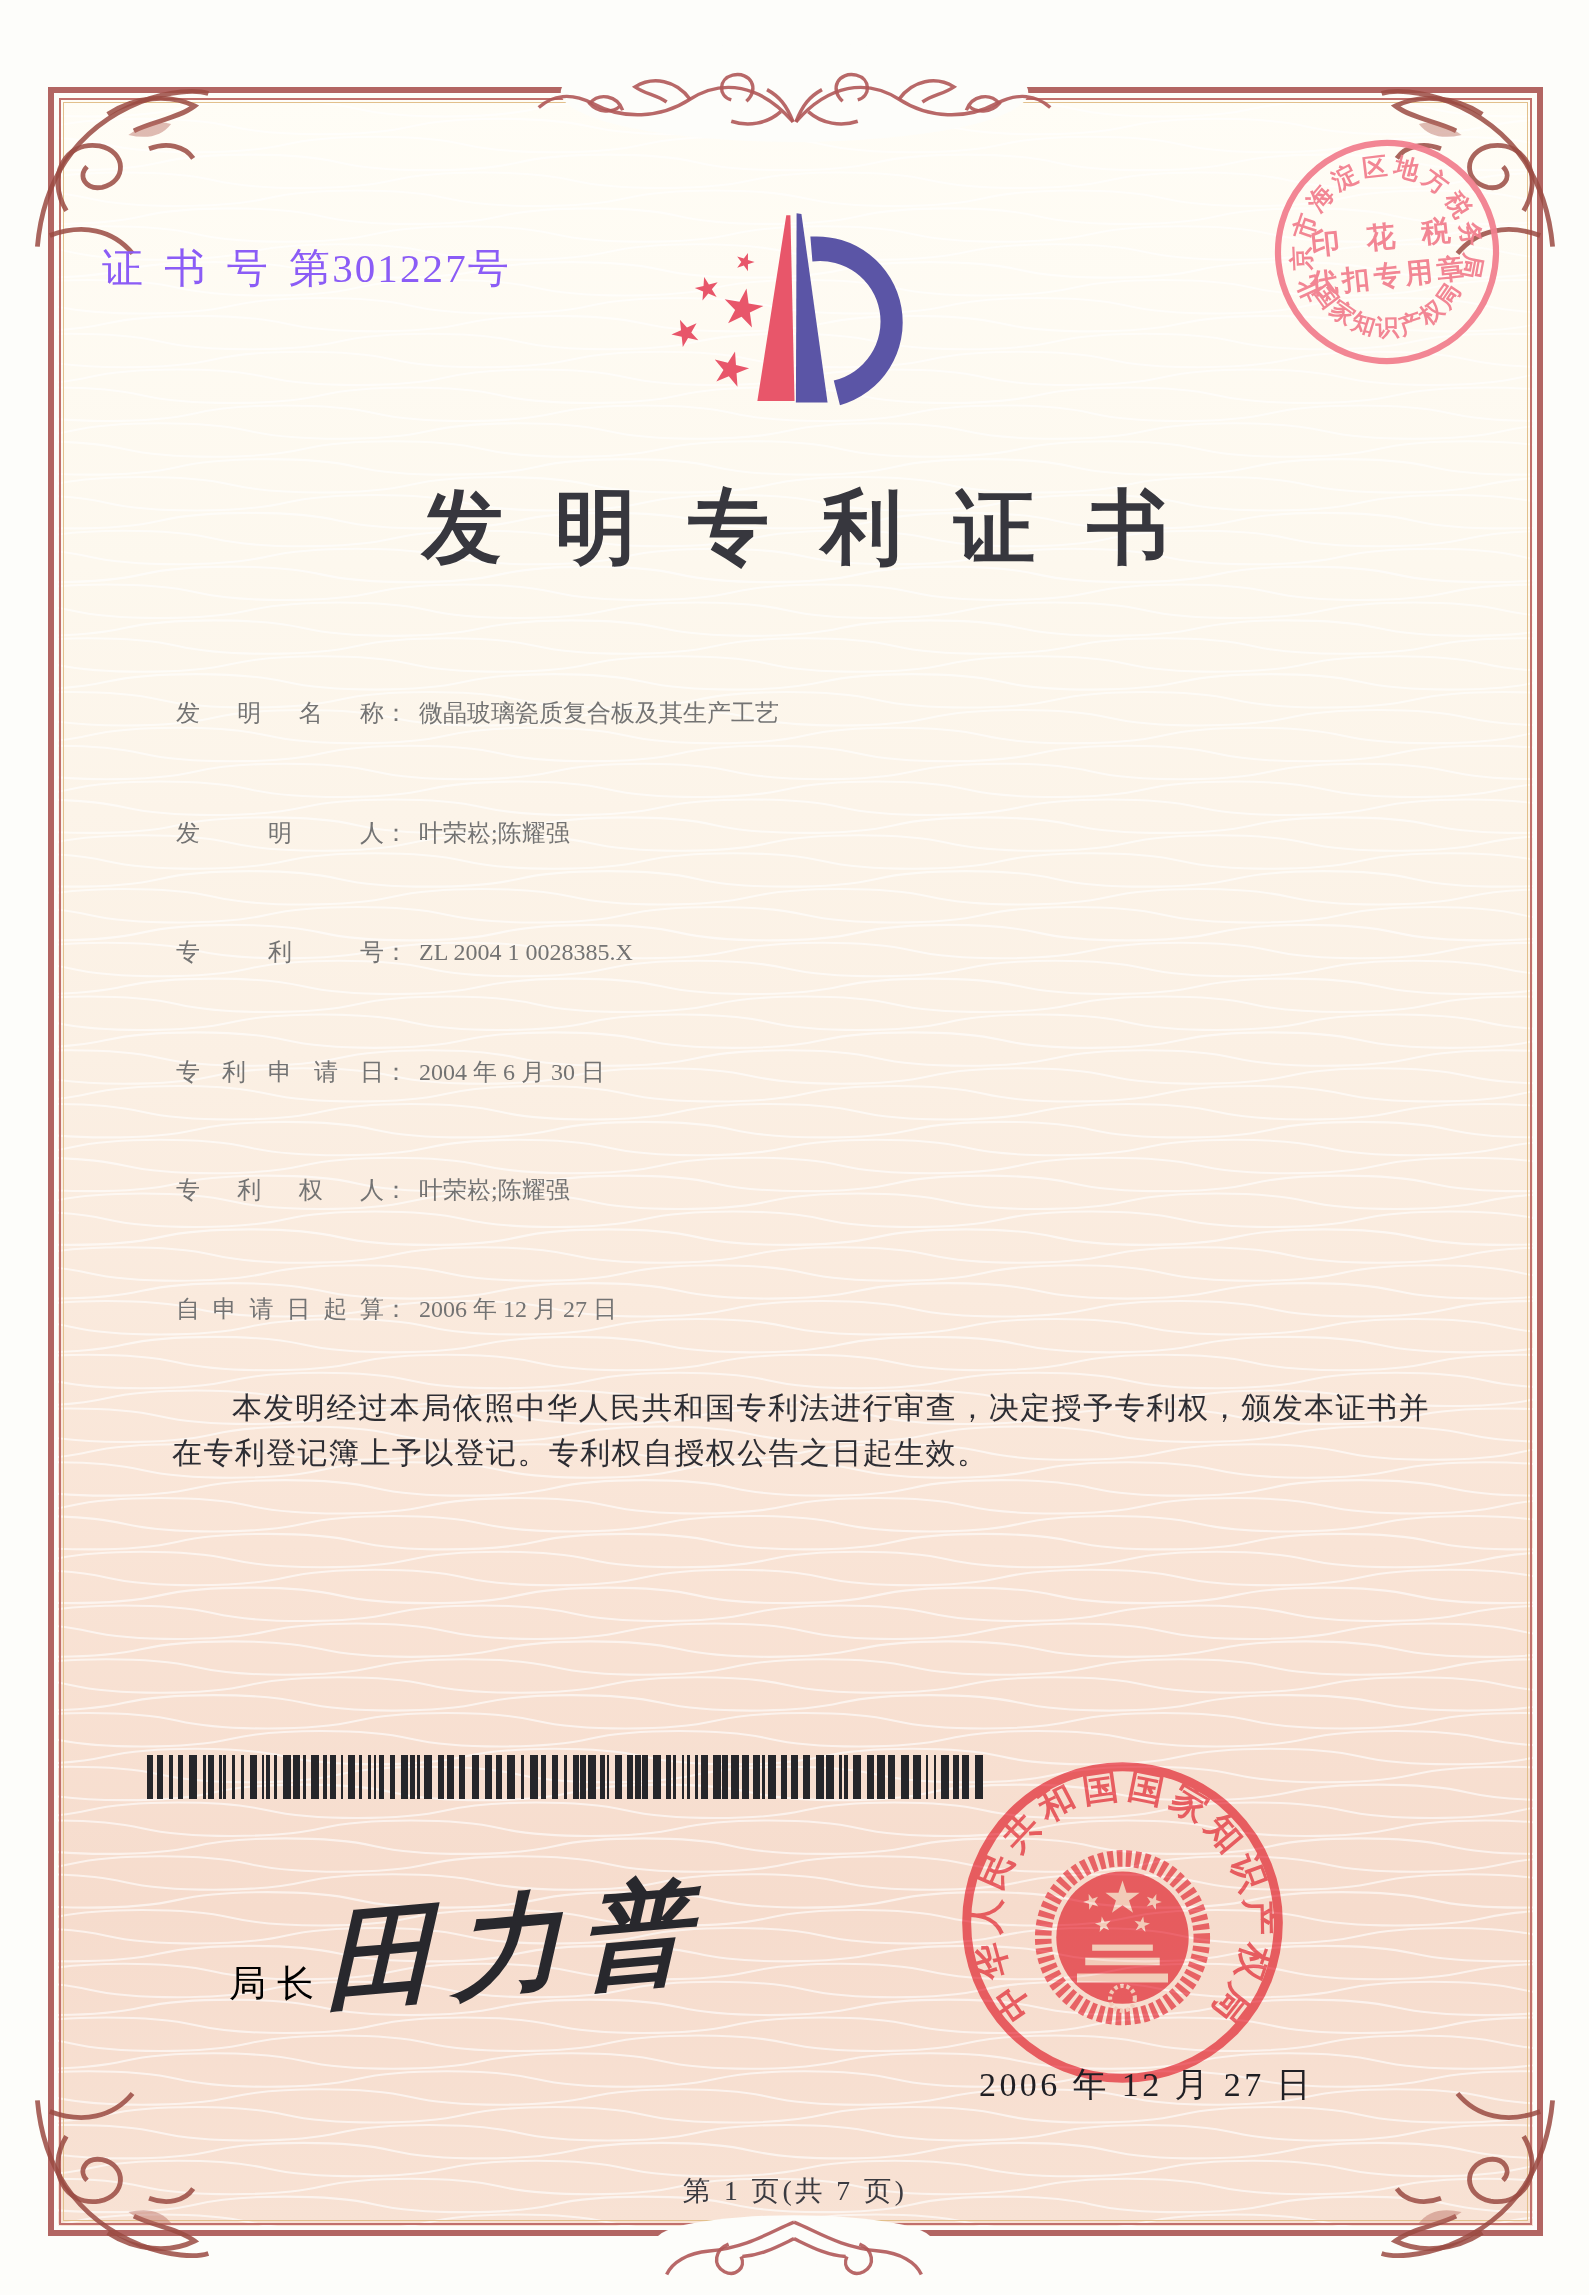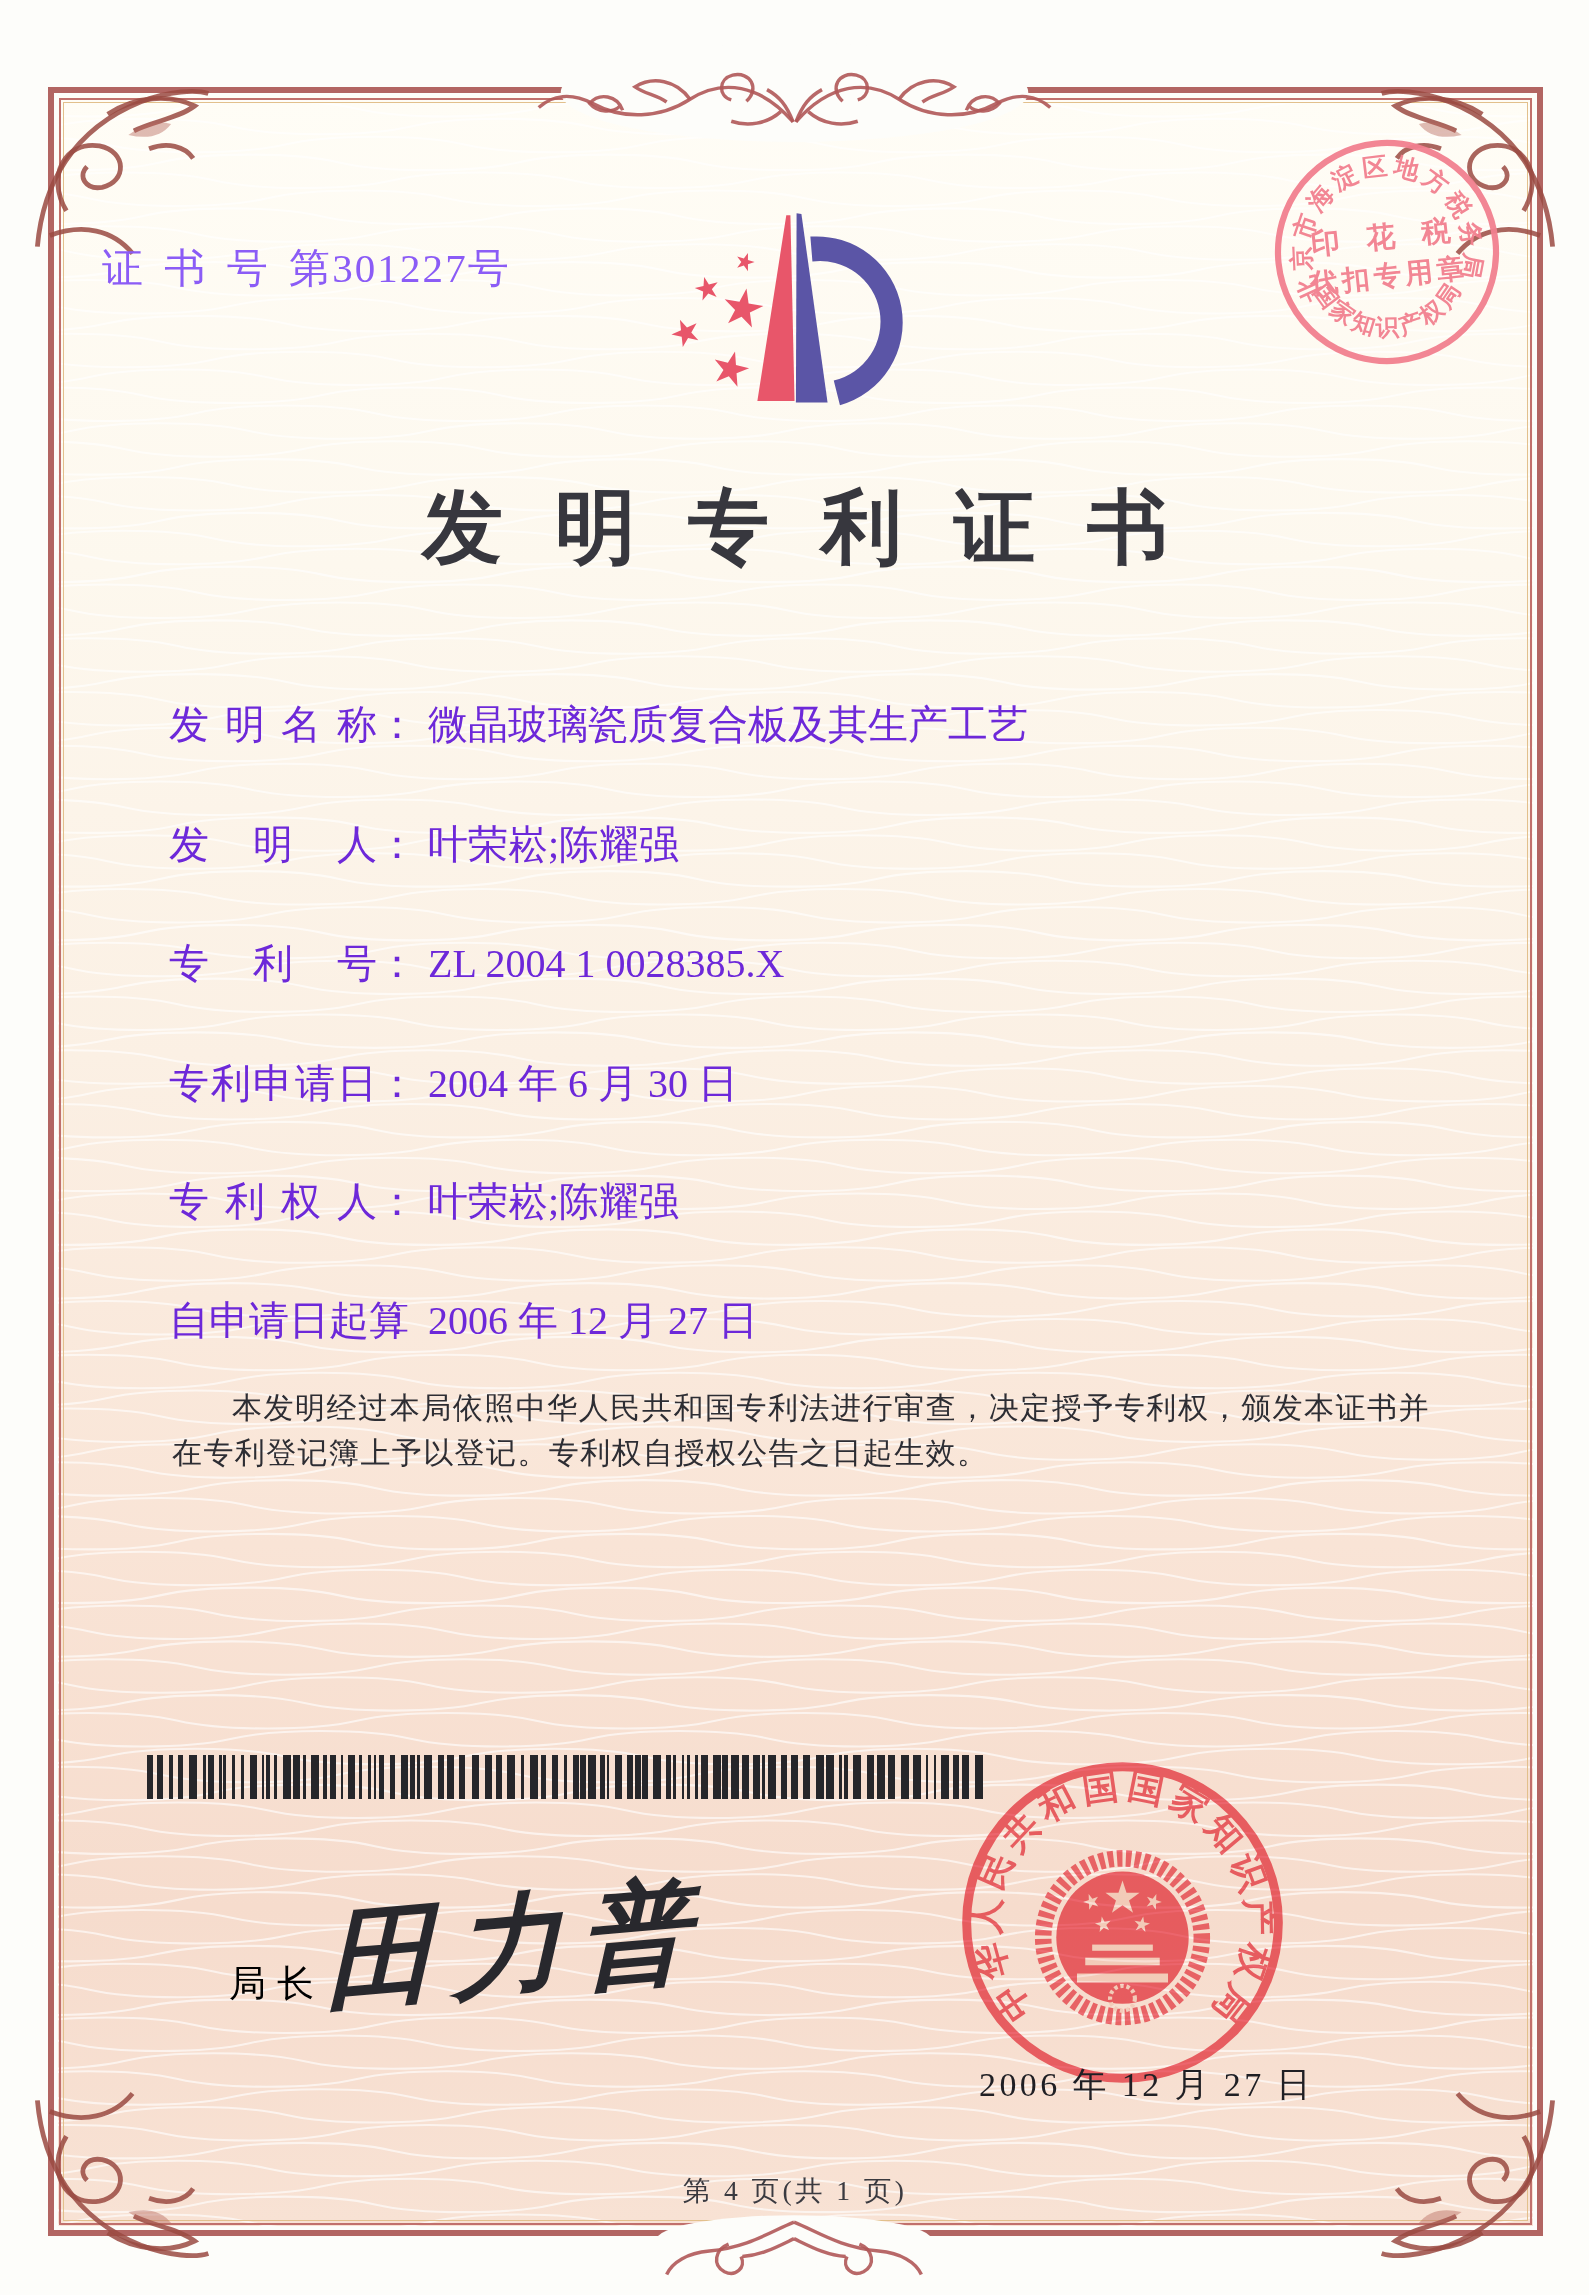--- a/index.html
+++ b/index.html
@@ -20,21 +20,21 @@
   .corner .leaf{fill:#b86a60;opacity:.45;stroke:none;}
   .corner.tl{left:25px;top:66px;}
   .corner.tr{left:1372px;top:66px;transform:scaleX(-1);}
   .corner.bl{left:25px;top:2088px;transform:scaleY(-1);}
   .corner.br{left:1372px;top:2088px;transform:scale(-1,-1);}
   .mid-orn path{stroke:#b05858;stroke-width:5;fill:none;opacity:.9;}
   
   .cert-no{position:absolute;left:102px;top:241px;font-size:41px;color:#8b5cf6;letter-spacing:2.1px;word-spacing:6.9px;}
   .doc-title{position:absolute;left:0;right:0;top:474px;text-align:center;font-size:81px;font-weight:700;
              letter-spacing:52px;color:#37373e;transform:translateX(26px);}
-  .field{position:absolute;left:169px;font-size:40px;color:#6d28d9;white-space:nowrap;}
+  .field{position:absolute;left:176px;font-size:24px;color:#737373;white-space:nowrap;}
   .field .lbl{display:inline-block;width:208px;text-align:justify;text-align-last:justify;vertical-align:bottom;}
   .field .val{margin-left:11px;}
   .legal{position:absolute;left:164px;top:1377px;width:1274px;font-size:30px;line-height:45px;
          letter-spacing:1.4px;color:#2d2d33;text-align:justify;}
   .legal p{margin:8px;text-indent:2em;}
   .barcode{position:absolute;left:147px;top:1755px;width:844px;height:44px;}
   .barcode i{position:absolute;top:0;bottom:0;background:#26262a;}
   .director{position:absolute;left:229px;top:1959px;font-size:37px;letter-spacing:11px;color:#000000;}
   .signature{position:absolute;left:324px;top:1872px;font-size:110px;font-style:italic;font-weight:600;
              letter-spacing:18px;color:#28282d;transform:rotate(-5deg) skewX(-4deg);}
@@ -406,16 +406,16 @@
       <use href="#star" transform="translate(268,243) rotate(10) scale(12)" fill="#fbe9e2"></use>
       <rect x="196" y="272" width="88" height="9" fill="#fbe9e2"></rect>
       <rect x="186" y="291" width="108" height="11" fill="#fbe9e2"></rect>
       <rect x="174" y="314" width="132" height="13" fill="#fbe9e2"></rect>
       <circle cx="240" cy="350" r="18" fill="none" stroke="#fbe9e2" stroke-width="6" stroke-dasharray="5 4"></circle>
     </g>
   </svg>
 
   <div class="grant-date">2006 年 12 月 27 日</div>
 
-  <div class="footer">第 4 页(共 1 页)</div>
+  <div class="footer">第 1 页(共 7 页)</div>
 
 </div>
 
 
 </body></html>

